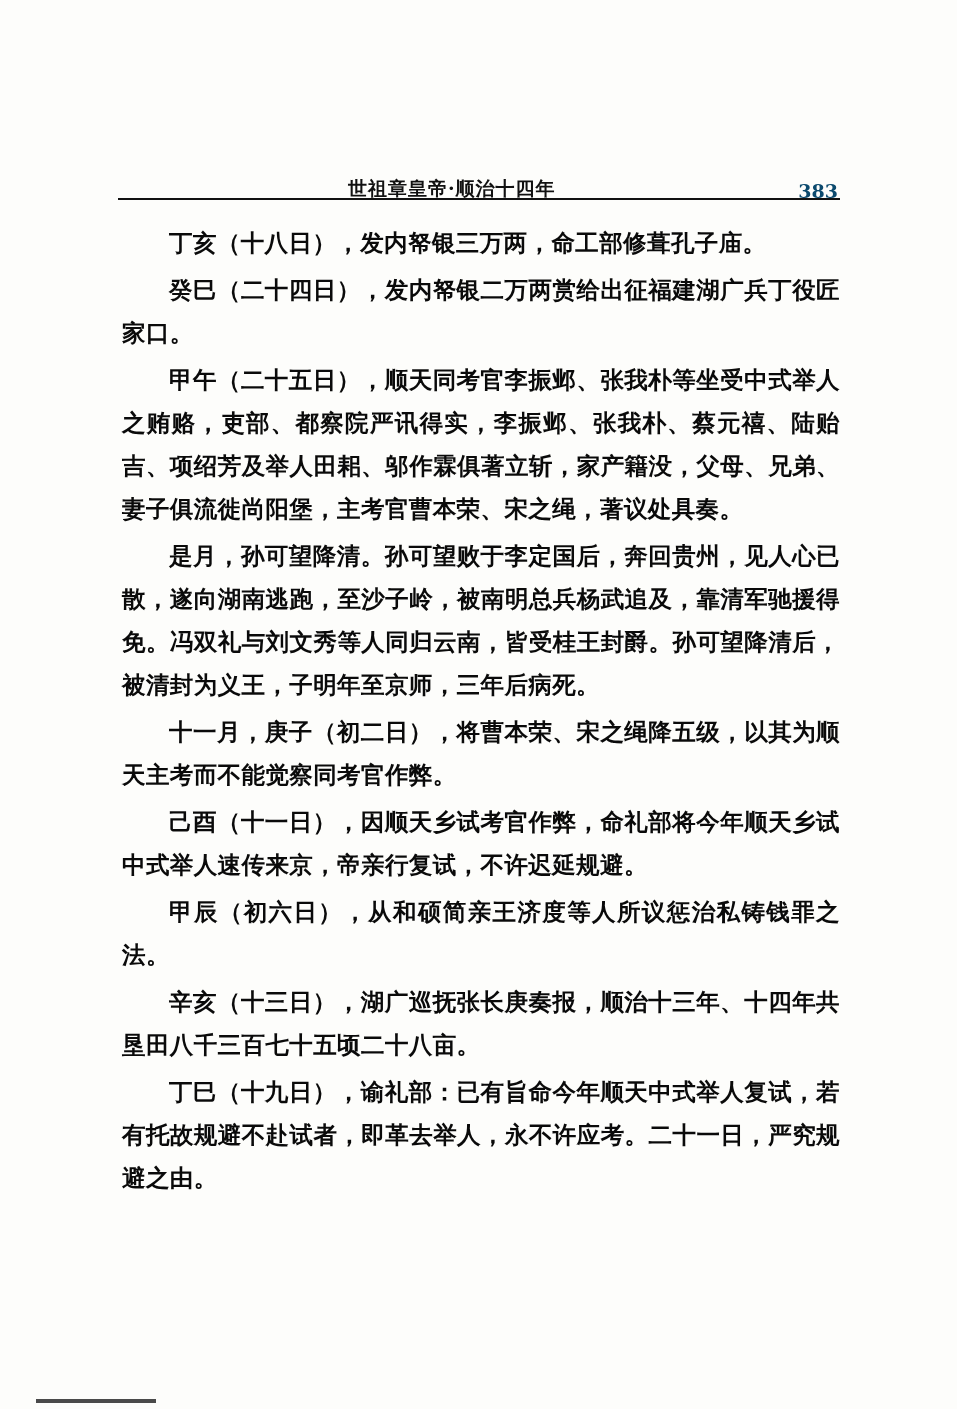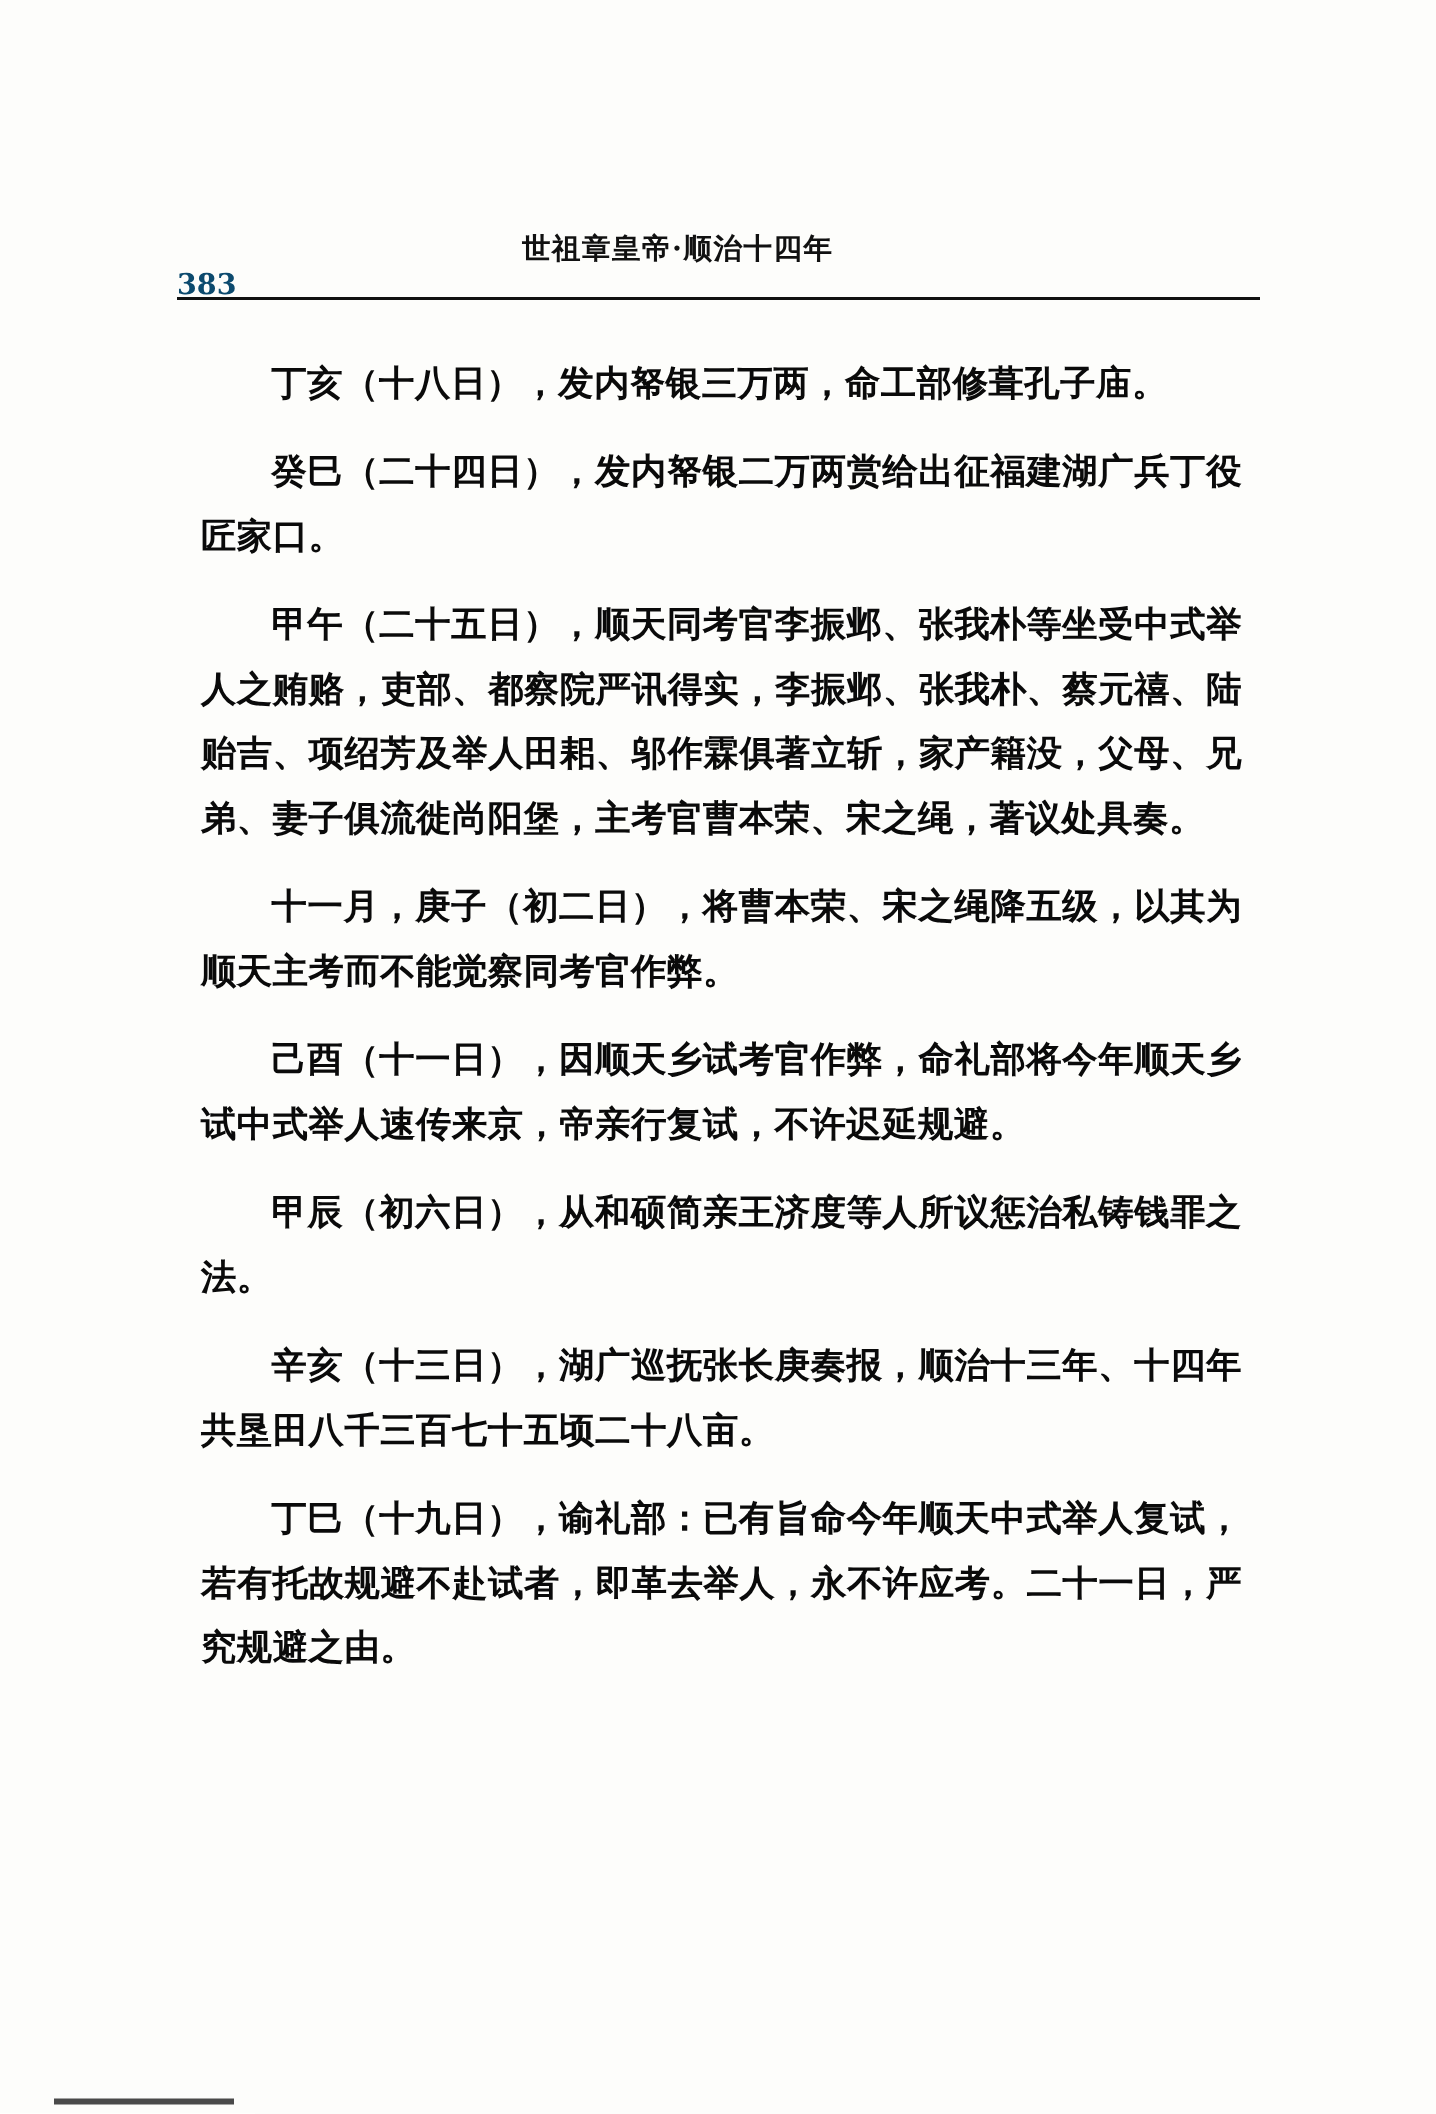--- a/index.html
+++ b/index.html
@@ -19,26 +19,25 @@
     position: absolute;
     left: 0;
     top: 0;
     width: 957px;
     height: 1409px;
     background: #fdfdfb;
   }
   .header {
     position: absolute;
     left: 118px;
-    top: 153px;
+    top: 176px;
     width: 720px;
     display: flex;
-    align-items: flex-start;
+    align-items: flex-end;
     justify-content: space-between;
-    flex-direction: column;
   }
   .header-title {
     font-size: 19px;
     letter-spacing: 1px;
     font-weight: 600;
     color: #111;
     margin-left: 230px;
   }
   .page-number {
     font-size: 19px;
@@ -61,21 +60,21 @@
     width: 726px;
     font-size: 23.5px;
     line-height: 43px;
     text-align: justify;
     color: #0a0a0a;
     font-weight: 600;
     letter-spacing: 0.4px;
   }
   .para {
     text-indent: 2em;
-    margin: 16px;
+    margin: 4px;
     padding: 0;
   }
   .bottom-mark {
     position: absolute;
     left: 36px;
     top: 1399px;
     width: 120px;
     height: 4px;
     background: #2a2a2a;
     opacity: 0.85;
@@ -90,20 +89,21 @@
     <span class="header-title">世祖章皇帝·顺治十四年</span>
     <span class="page-number">383</span>
   </div>
 
   <div class="rule"></div>
 
   <div class="body-text">
     <p class="para">丁亥（十八日），发内帑银三万两，命工部修葺孔子庙。</p>
     <p class="para">癸巳（二十四日），发内帑银二万两赏给出征福建湖广兵丁役匠家口。</p>
     <p class="para">甲午（二十五日），顺天同考官李振邺、张我朴等坐受中式举人之贿赂，吏部、都察院严讯得实，李振邺、张我朴、蔡元禧、陆贻吉、项绍芳及举人田耜、邬作霖俱著立斩，家产籍没，父母、兄弟、妻子俱流徙尚阳堡，主考官曹本荣、宋之绳，著议处具奏。</p>
+    <p class="para">是月，孙可望降清。孙可望败于李定国后，奔回贵州，见人心已散，遂向湖南逃跑，至沙子岭，被南明总兵杨武追及，靠清军驰援得免。冯双礼与刘文秀等人同归云南，皆受桂王封爵。孙可望降清后，被清封为义王，子明年至京师，三年后病死。</p>
     <p class="para">十一月，庚子（初二日），将曹本荣、宋之绳降五级，以其为顺天主考而不能觉察同考官作弊。</p>
     <p class="para">己酉（十一日），因顺天乡试考官作弊，命礼部将今年顺天乡试中式举人速传来京，帝亲行复试，不许迟延规避。</p>
     <p class="para">甲辰（初六日），从和硕简亲王济度等人所议惩治私铸钱罪之法。</p>
     <p class="para">辛亥（十三日），湖广巡抚张长庚奏报，顺治十三年、十四年共垦田八千三百七十五顷二十八亩。</p>
     <p class="para">丁巳（十九日），谕礼部：已有旨命今年顺天中式举人复试，若有托故规避不赴试者，即革去举人，永不许应考。二十一日，严究规避之由。</p>
   </div>
 
   <div class="bottom-mark"></div>
 </div>
 

